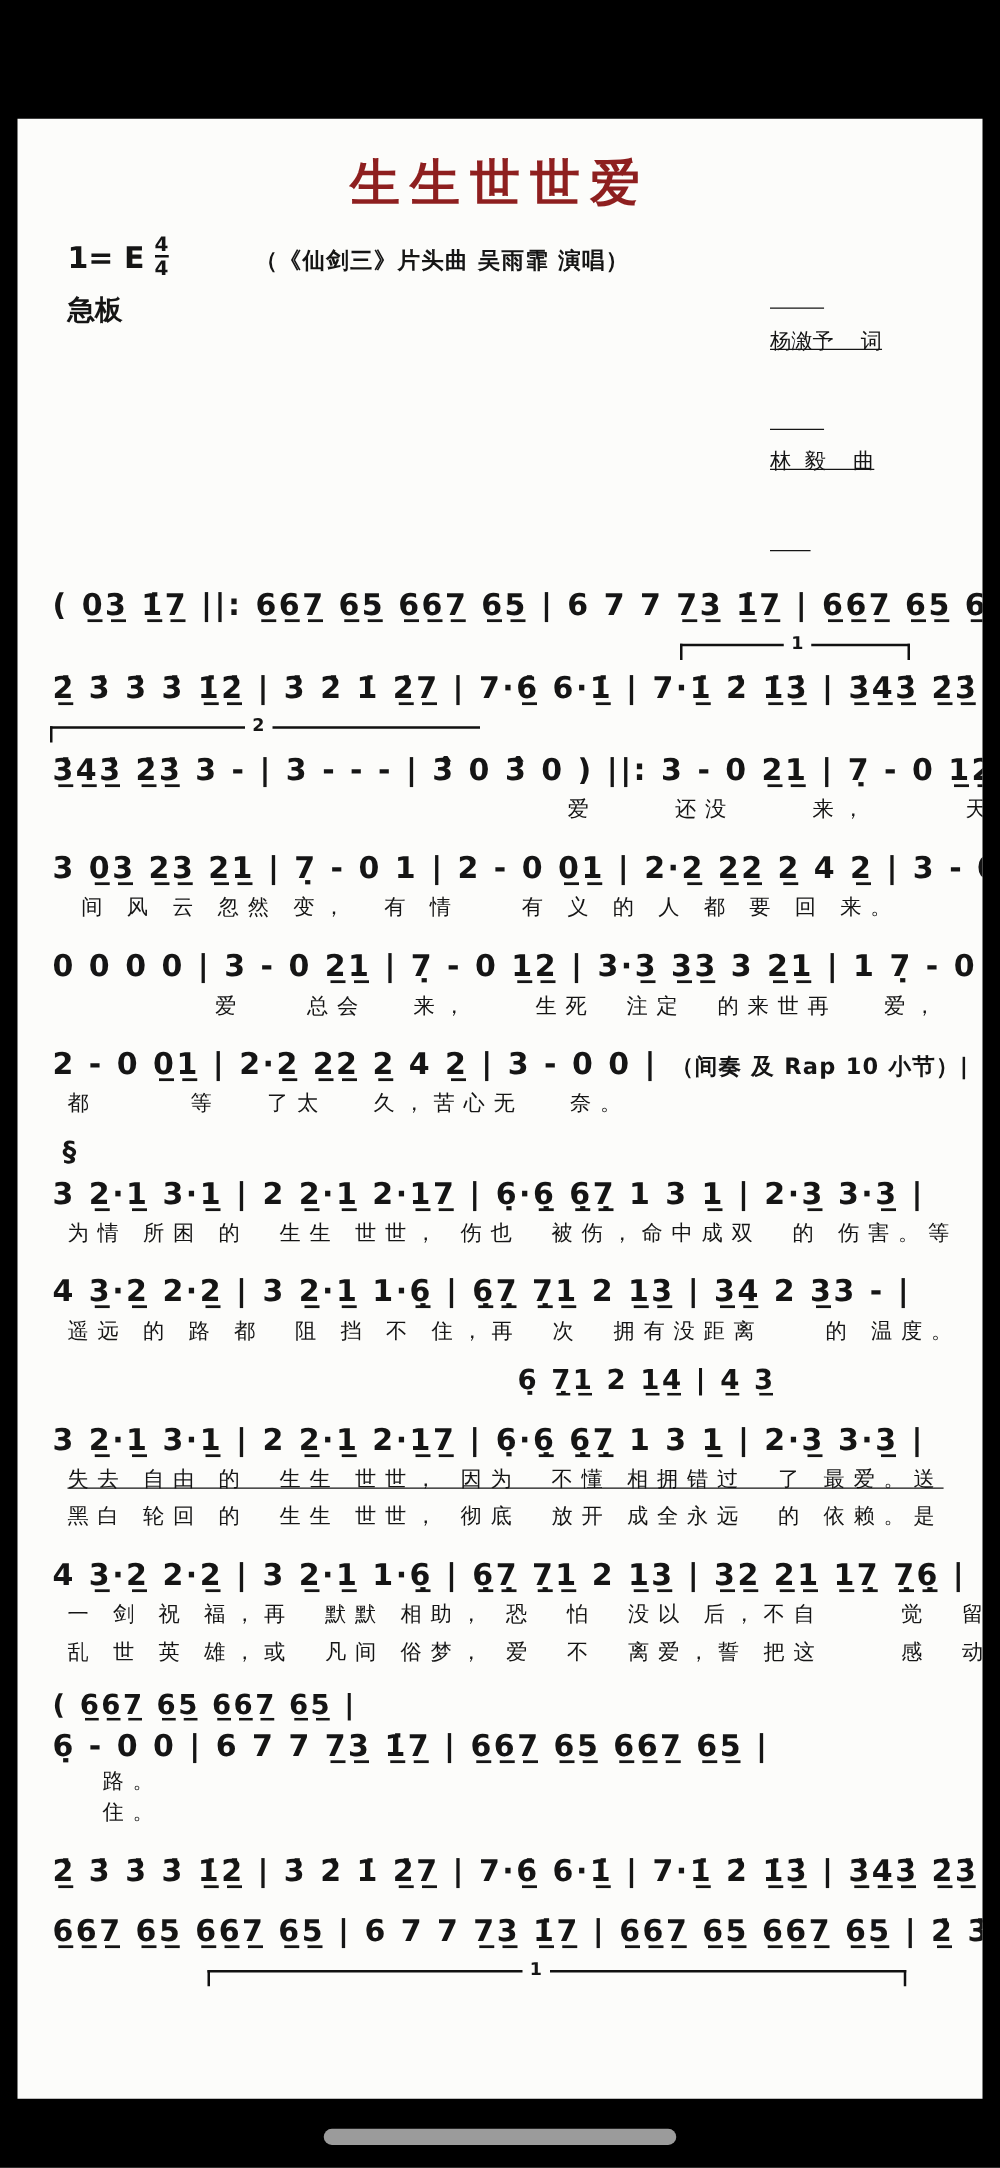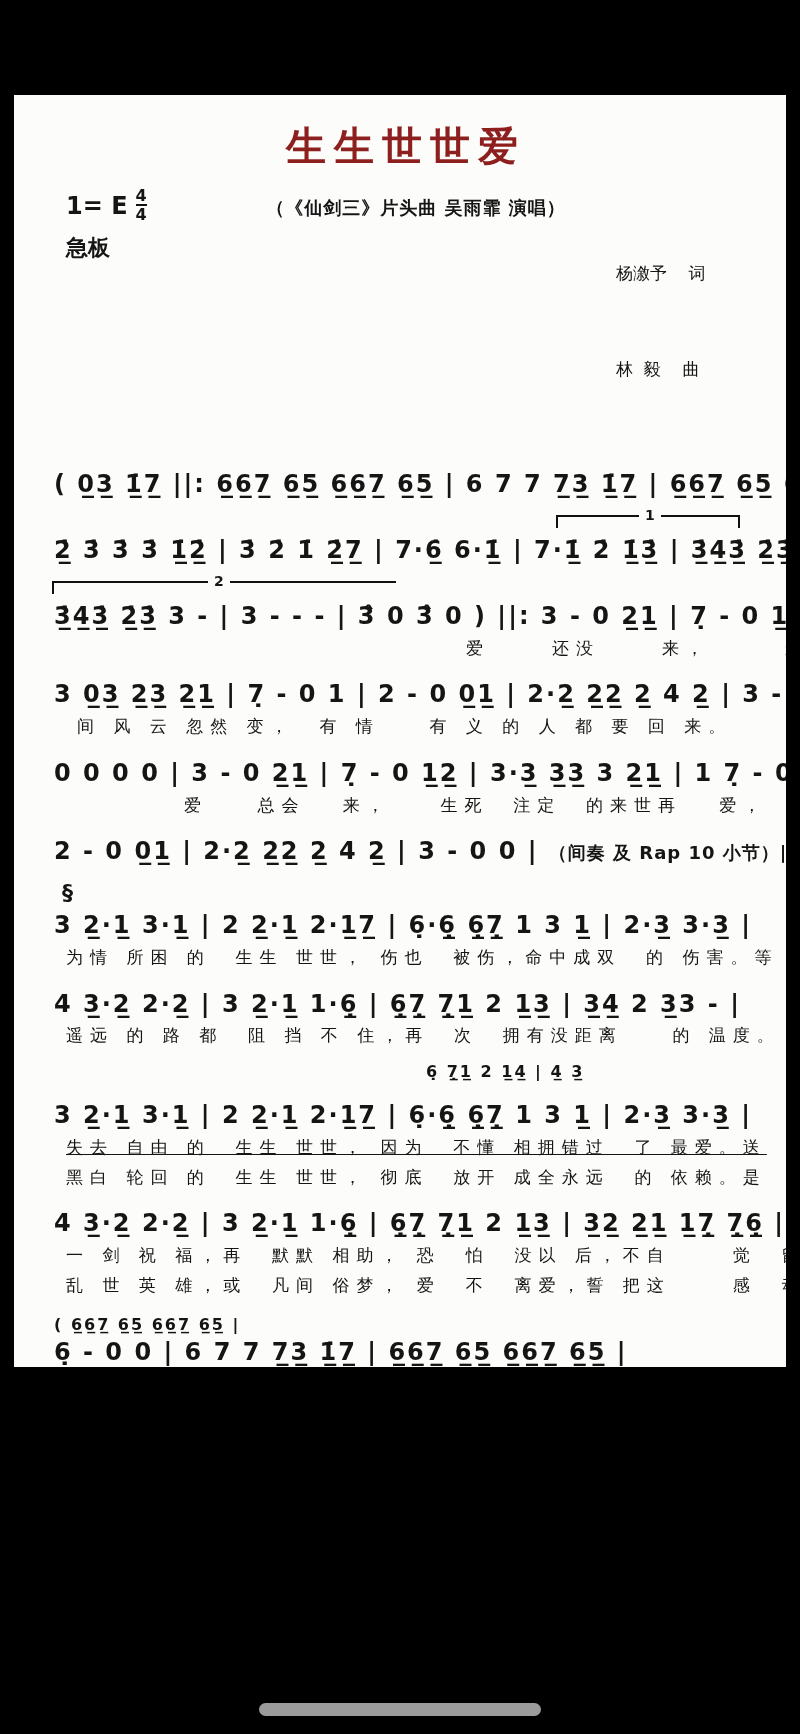--- a/index.html
+++ b/index.html
@@ -1,42 +1,42 @@
 <!DOCTYPE html>
 <html><head>
 <meta charset="utf-8">
 <style>
   html,body{margin:0;padding:0;background:#000;}
   .phone{
     position:relative;width:800px;height:1734px;background:#000;
     overflow:hidden;font-family:"DejaVu Sans",sans-serif;color:#151515;
   }
   .page{
-    position:absolute;left:14px;top:95px;width:772px;height:1272px;
-    background:#fcfcfa;box-sizing:border-box;padding-top:24px;overflow:hidden;padding-left:12px;
+    position:absolute;left:14px;top:95px;width:772px;height:1584px;
+    background:#fcfcfa;box-sizing:border-box;padding-top:24px;overflow:hidden;
   }
   .title{
     text-align:center;font-size:40px;font-weight:700;letter-spacing:8px;
     color:#8e1f1f;margin:0;
   }
   .meta-row{display:flex;align-items:flex-start;margin-top:14px;}
   .key-block{margin-left:40px;width:150px;}
   .key-line{display:flex;align-items:center;font-weight:700;font-size:24px;}
   .frac{display:inline-flex;flex-direction:column;align-items:center;margin-left:8px;
         font-size:16px;line-height:1.0;font-weight:700;}
   .frac .den{border-top:2px solid #111;padding-top:1px;}
   .tempo{font-size:22px;margin-top:10px;font-weight:600;}
-  .subtitle{flex:1;text-align:center;font-size:18px;font-weight:600;margin-top:8px;letter-spacing:1px;}
-  .credits{width:170px;text-align:left;font-size:17px;line-height:1.9;margin-top:4px;white-space:pre;}
+  .subtitle{flex:1;font-size:18px;font-weight:600;margin-top:8px;letter-spacing:1px;}
+  .credits{width:170px;text-align:left;font-size:17px;line-height:1.9;margin-top:4px;white-space:pre;text-decoration:underline;}
   .score{margin-top:16px;}
   .mline{
     font-weight:700;font-size:24px;letter-spacing:2px;white-space:nowrap;
     margin:20px 0 0 28px;line-height:1.2;
   }
-  .mline.small{font-size:16px;margin-top:14px;}
+  .mline.small{font-size:22px;margin-top:14px;}
   .note-inline{font-size:18px;font-weight:600;letter-spacing:1px;}
   .lyr{
     font-size:17px;letter-spacing:7px;white-space:pre;margin-top:5px;line-height:1.45;
     font-weight:500;
   }
   .lyr-row{display:flex;align-items:baseline;}
   .volta{
     height:11px;border-top:2px solid #111;border-left:2px solid #111;
     position:relative;margin-top:16px;margin-bottom:-12px;
   }
@@ -92,20 +92,21 @@
       <div class="mline">3̲̇4̲3̲̇ 2̲̇3̲̇ 3 - | 3 - - - | 3̂ 0 3̂ 0 ) ||: 3 - 0 2̲1̲ | 7̣ - 0 1̲2̲ |</div>
       <div class="lyr" style="margin-left:440px;">爱     还没     来，      天地</div>
 
       <div class="mline">3 0̲3̲ 2̲3̲ 2̲1̲ | 7̣ - 0 1 | 2 - 0 0̲1̲ | 2·2̲ 2̲2̲ 2̲ 4 2̲ | 3 - 0 0 |</div>
       <div class="lyr" style="margin-left:51px;">间 风 云 忽然 变，  有 情    有 义 的 人 都 要 回 来。</div>
 
       <div class="mline">0 0 0 0 | 3 - 0 2̲1̲ | 7̣ - 0 1̲2̲ | 3·3̲ 3̲3̲ 3 2̲1̲ | 1 7̣ - 0 |</div>
       <div class="lyr" style="margin-left:158px;">爱    总会   来，    生死  注定  的来世再   爱，</div>
 
       <div class="mline"><span>2 - 0 0̲1̲ | 2·2̲ 2̲2̲ 2̲ 4 2̲ | 3 - 0 0 | </span><span class="note-inline">（间奏 及 Rap 10 小节）|</span></div>
+      <div class="lyr" style="margin-left:40px;">都      等   了太   久，苦心无   奈。</div>
 
       <div class="segno">§</div>
       <div class="mline">3 2̲·1̲ 3·1̲ | 2 2̲·1̲ 2·1̲7̲ | 6̣·6̲̣ 6̲̣7̲̣ 1 3 1̲ | 2·3̲ 3·3̲ |</div>
       <div class="lyr" style="margin-left:40px;">为情 所困 的  生生 世世， 伤也  被伤，命中成双  的 伤害。等</div>
 
       <div class="mline">4 3̲·2̲ 2·2̲ | 3 2̲·1̲ 1·6̲̣ | 6̲̣7̲̣ 7̲̣1̲ 2 1̲3̲ | 3̲4̲ 2 3̲3 - |</div>
       <div class="lyr" style="margin-left:40px;">遥远 的 路 都  阻 挡 不 住，再  次  拥有没距离    的 温度。</div>
       <div class="mline small" style="margin-left:400px;">6̣ 7̲̣1̲ 2 1̲4̲ | 4̲ 3̲</div>
 
       <div class="mline">3 2̲·1̲ 3·1̲ | 2 2̲·1̲ 2·1̲7̲ | 6̣·6̲̣ 6̲̣7̲̣ 1 3 1̲ | 2·3̲ 3·3̲ |</div>

